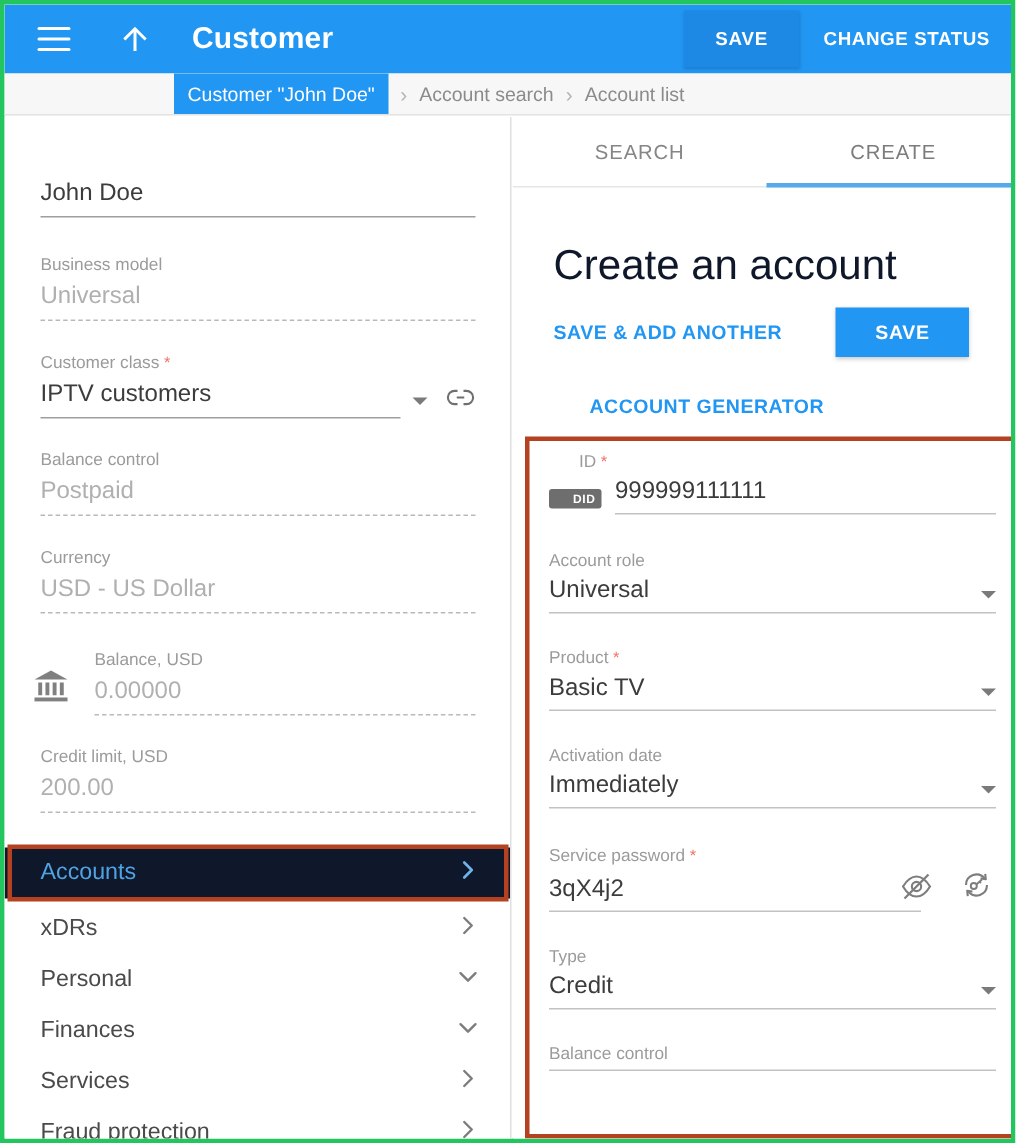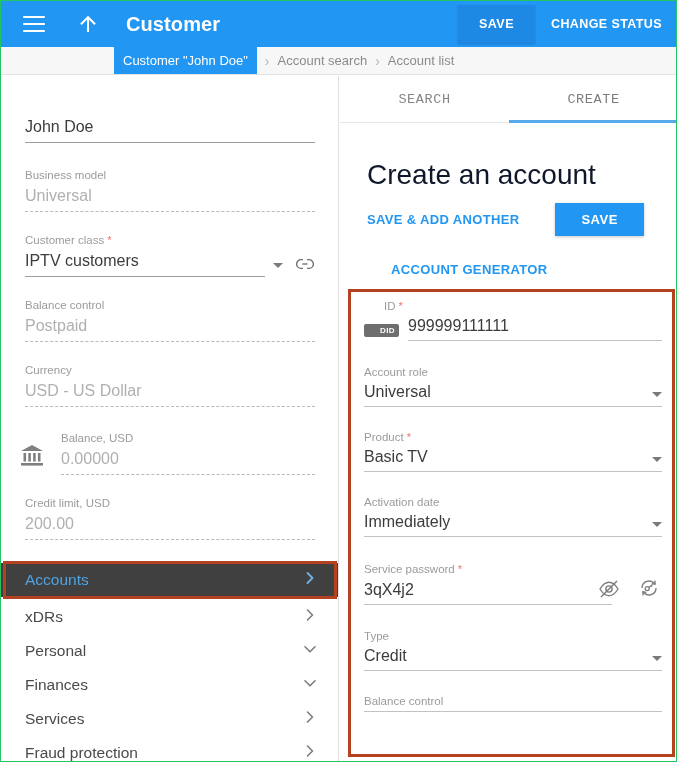--- a/index.html
+++ b/index.html
@@ -10,21 +10,21 @@
   body {
     font-family: "Liberation Sans", sans-serif;
     -webkit-font-smoothing: antialiased;
   }
   #app {
     position: relative;
     width: 677px;
     height: 762px;
     overflow: hidden;
     background: #fff;
-    border: 1px solid #22c55e;
+    border: 3px solid #22c55e;
     box-sizing: border-box;
   }
 
   
   .topbar {
     position: absolute;
     left: 0; top: 0;
     width: 100%;
     height: 46px;
     background: #2196f3;
@@ -215,21 +215,21 @@
     cursor: pointer;
   }
   .nav-row .nav-label {
     font-size: 15.5px;
     color: #4a4a4a;
   }
   .nav-row .nav-chev {
     margin-left: auto;
   }
   .nav-row.active {
-    background: #404040;
+    background: #0f172a;
   }
   .nav-row.active .nav-label { color: #4fa3e3; }
 
   .accounts-highlight {
     position: absolute;
     left: 2px;
     top: 560px;
     width: 334px;
     height: 38px;
     border: 3px solid #b4411f;
@@ -257,21 +257,20 @@
   .tab {
     flex: 1 1 0;
     display: flex;
     align-items: center;
     justify-content: center;
     font-size: 13.5px;
     letter-spacing: 0.6px;
     color: #868686;
     cursor: pointer;
     position: relative;
-    font-family: Liberation Mono, monospace;
   }
   .tab.active { color: #7c7c7c; }
   .tab.active::after {
     content: "";
     position: absolute;
     left: 0; right: 0; bottom: -1px;
     height: 3px;
     background: #56a9ea;
   }
 

